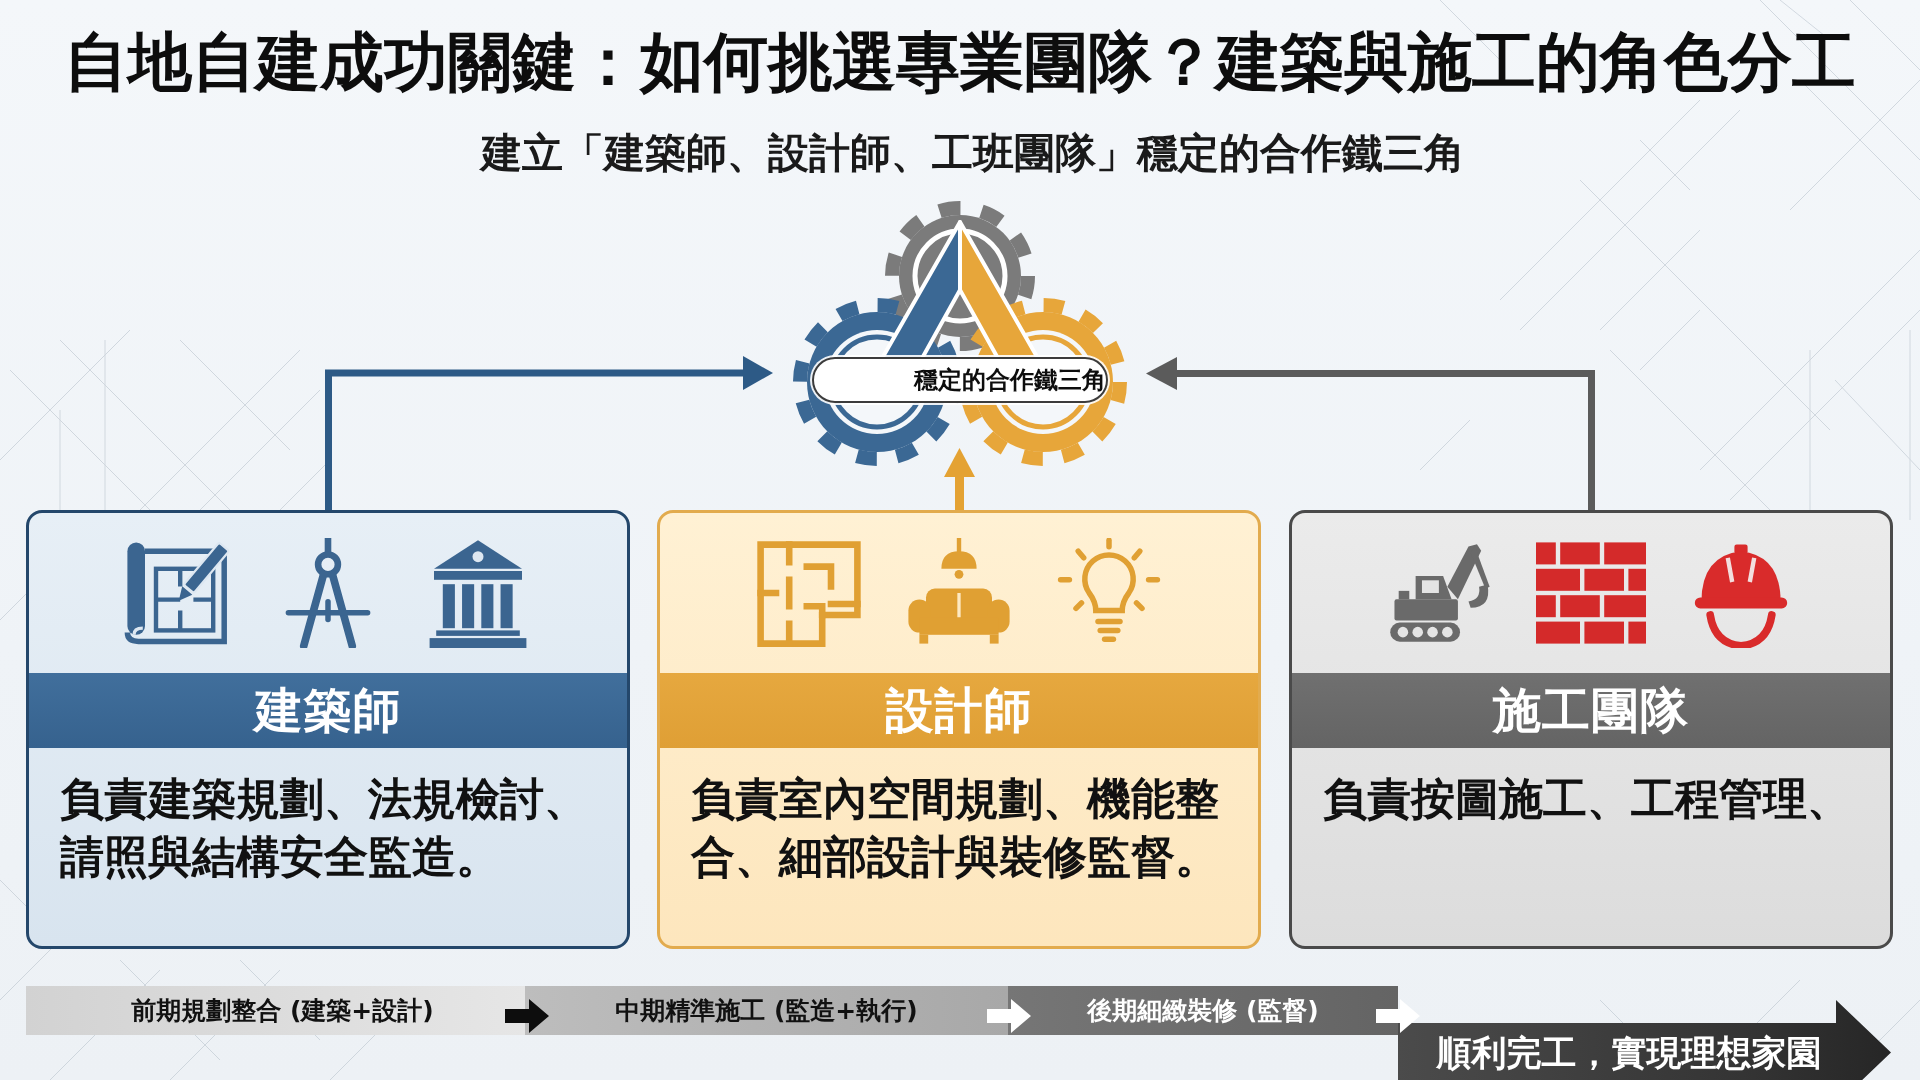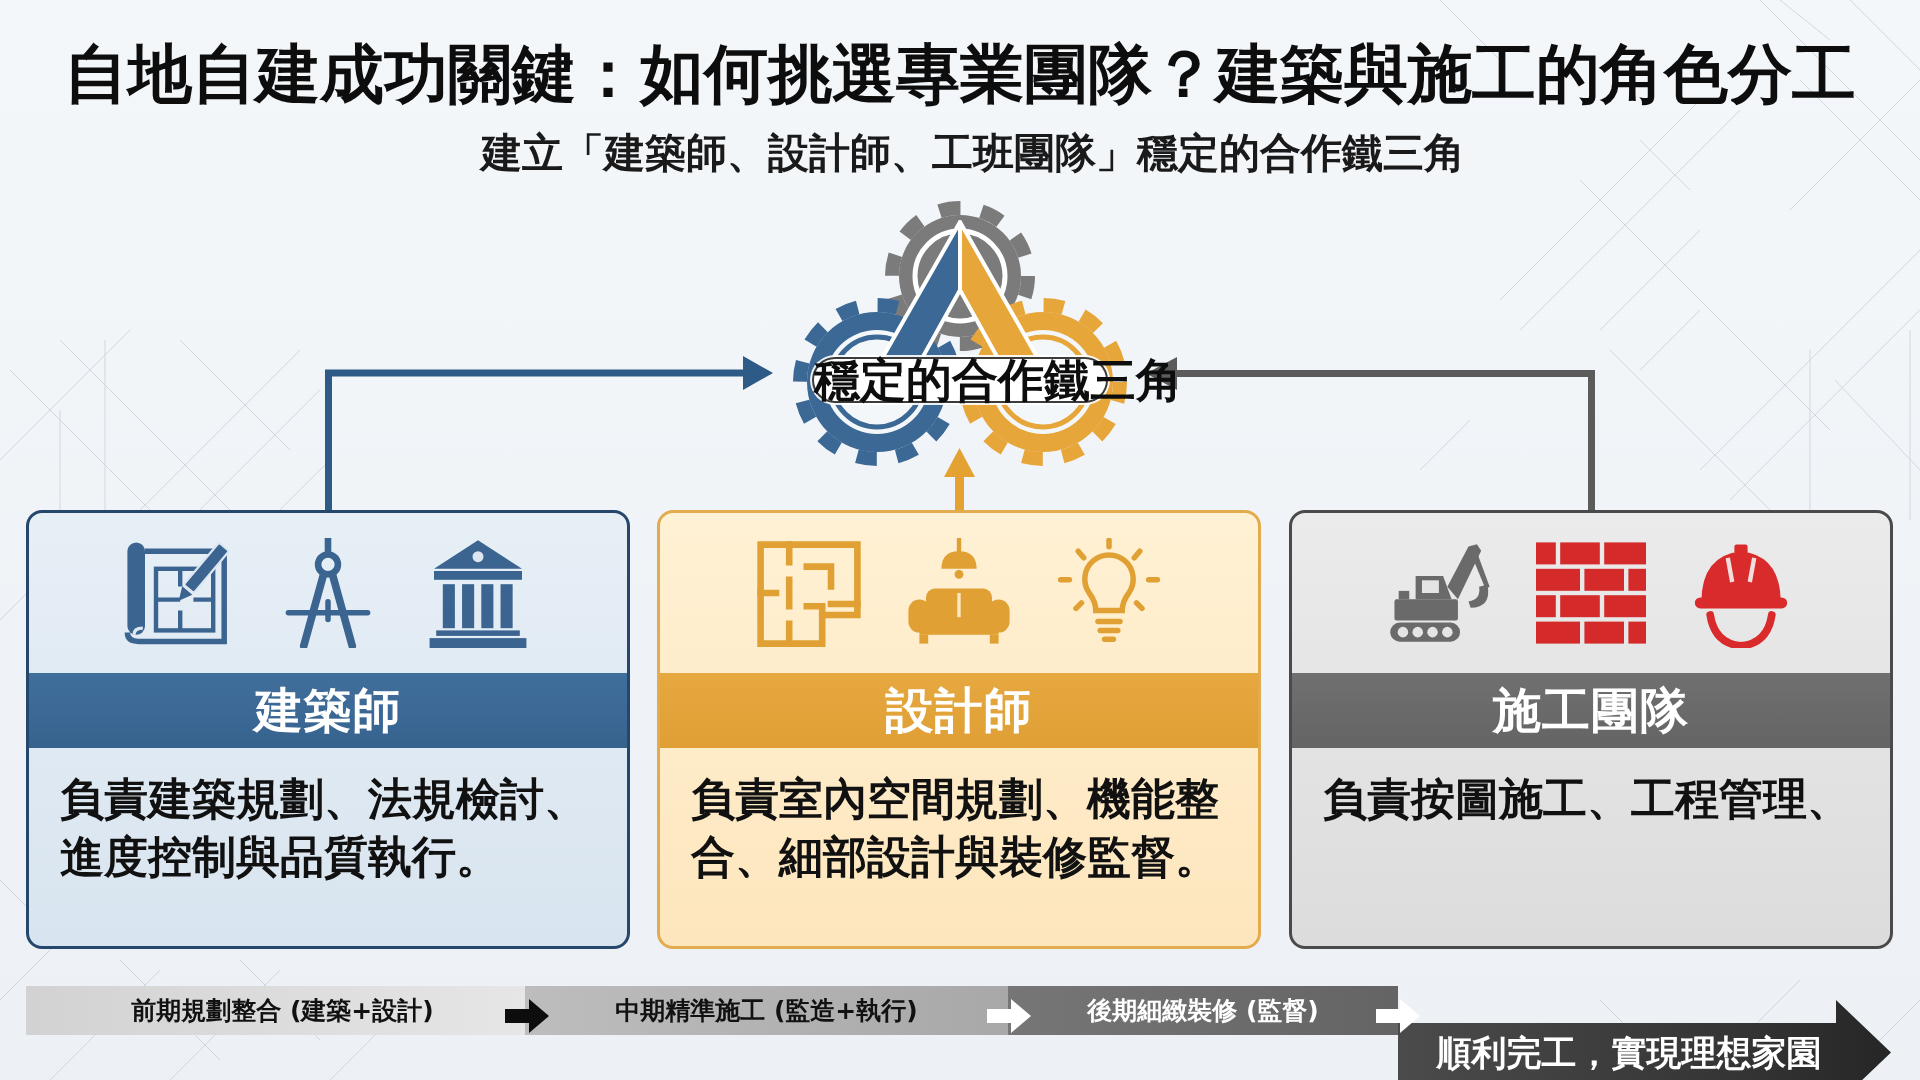--- a/index.html
+++ b/index.html
@@ -6,32 +6,32 @@
     body {
       width: 1920px; height: 1080px; position: relative; overflow: hidden;
       background: linear-gradient(180deg, #f4f7fa 0%, #eff3f7 60%, #edf1f5 100%);
       font-family: "DejaVu Sans", "Liberation Sans", sans-serif;
       color: #111;
     }
     #bg-pattern { position: absolute; left: 0; top: 0; width: 1920px; height: 1080px; }
     .title {
       position: absolute; left: 0; top: 26px; width: 1920px;
       text-align: center; font-size: 64px; line-height: 72px; font-weight: bold;
-      color: #0d0d0d; white-space: nowrap; letter-spacing: 0px; margin-top: 12px;
+      color: #0d0d0d; white-space: nowrap; letter-spacing: 0px;
     }
     .subtitle {
       position: absolute; left: 13px; top: 128px; width: 1920px;
       text-align: center; font-size: 41px; line-height: 50px; font-weight: bold;
       color: #1a1a1a; white-space: nowrap;
     }
     #diagram { position: absolute; left: 0; top: 0; width: 1920px; height: 1080px; }
     .hub-label {
       position: absolute; left: 812px; top: 357px; width: 296px; height: 46px;
       box-sizing: border-box; border: 2px solid #3c3c3c; border-radius: 23px;
-      background: #ffffff; font-size: 46px; line-height: 42px; font-weight: bold;
+      background: #ffffff; font-size: 24px; line-height: 42px; font-weight: bold;
       text-align: right; white-space: nowrap; color: #0d0d0d;
       box-shadow: 0 0 0 2px rgba(255,255,255,0.9);
     }
     .card {
       position: absolute; top: 510px; width: 604px; height: 439px;
       box-sizing: border-box; border: 3px solid; border-radius: 16px; overflow: hidden;
     }
     .card-architect { left: 26px; border-color: #24476b; background: linear-gradient(180deg, #e7eff6 0%, #d8e4ef 100%); }
     .card-designer  { left: 657px; border-color: #e2ab4e; background: linear-gradient(180deg, #fff1d4 0%, #fde6bd 100%); }
     .card-builder   { left: 1289px; border-color: #4a4a4a; background: linear-gradient(180deg, #ebebeb 0%, #dcdcdc 100%); }
@@ -193,21 +193,21 @@
         <rect x="53" y="42" width="11" height="40"></rect>
         <rect x="70.5" y="42" width="11" height="40"></rect>
         <rect x="12" y="84" width="76" height="5"></rect>
         <rect x="6" y="91" width="88" height="9"></rect>
       </g>
     </svg>
   </div>
   <div class="band">建築師</div>
   <div class="desc">
     <div>負責建築規劃、法規檢討、</div>
-    <div>進度控制與品質執行。</div>
+    <div>請照與結構安全監造。</div>
   </div>
 </div>
 
 <div class="card card-designer">
   <div class="icon-row">
     <svg viewBox="0 0 100 100">
       <g fill="none" stroke="#e0a033" stroke-width="6" stroke-linecap="square">
         <path d="M6 6 H94 V70 H62 V96 H6 Z"></path>
         <path d="M32 6 V22 M32 38 V62 M32 78 V96"></path>
         <path d="M6 50 H20"></path>

